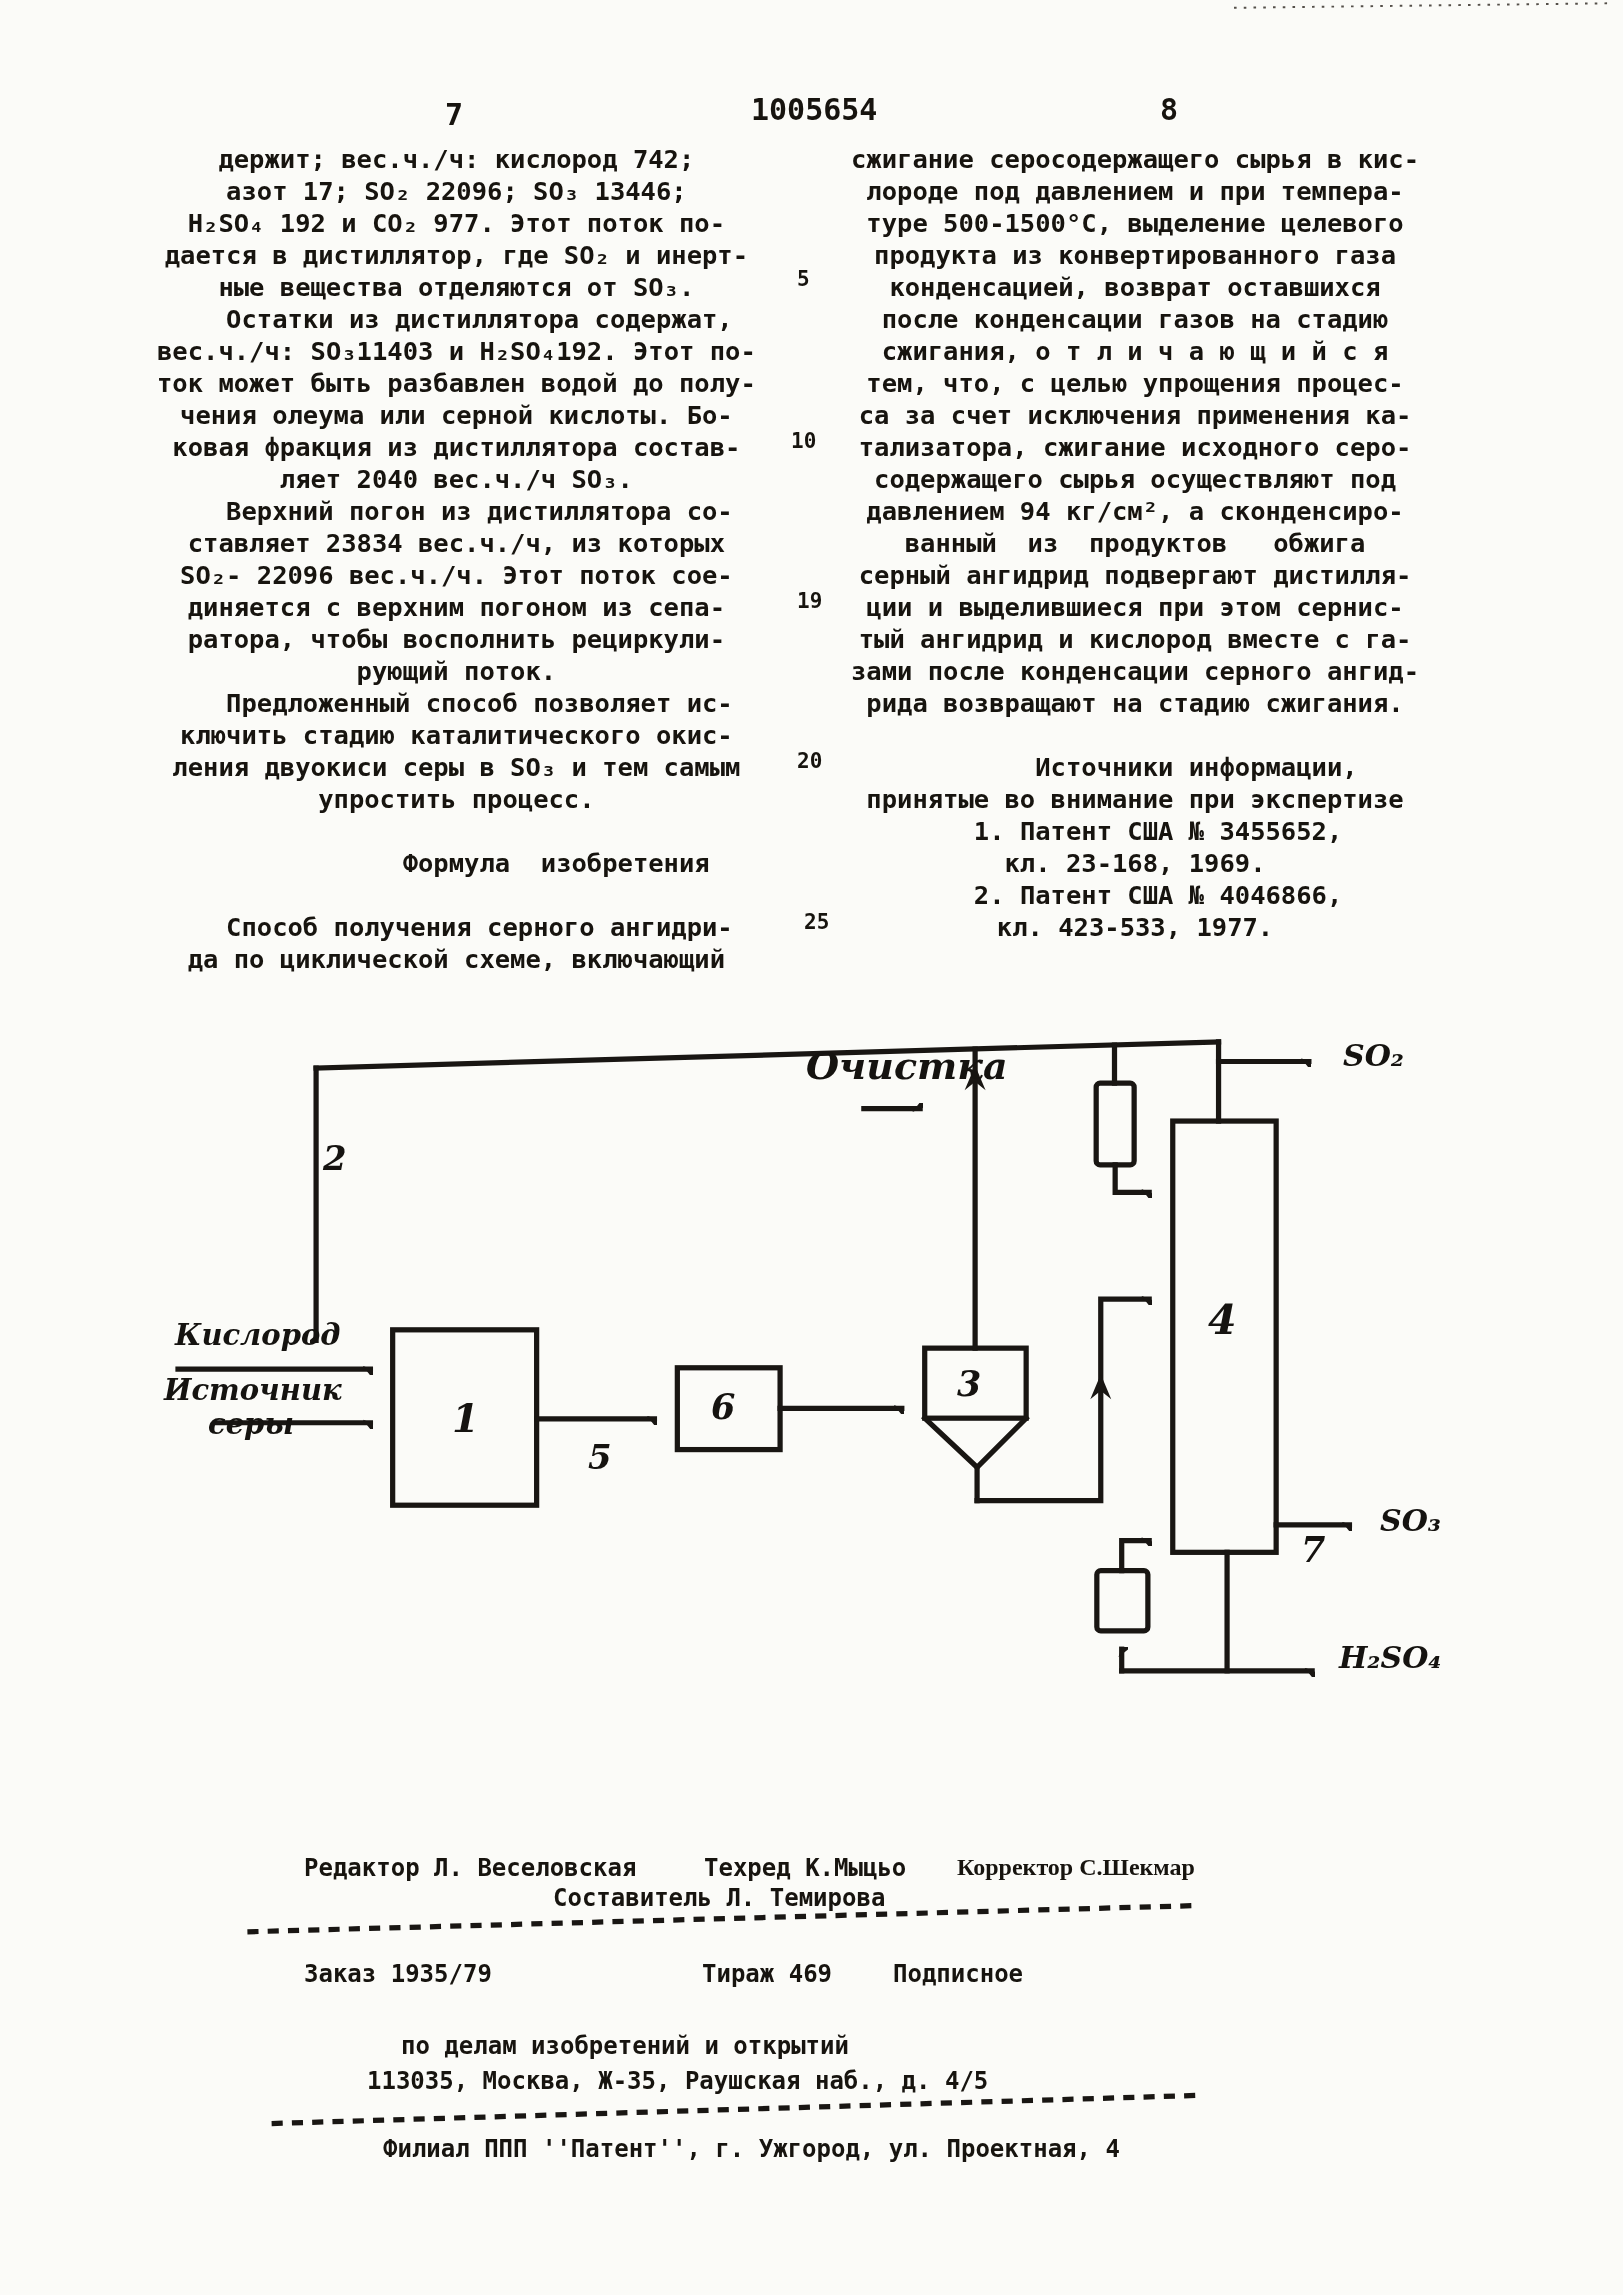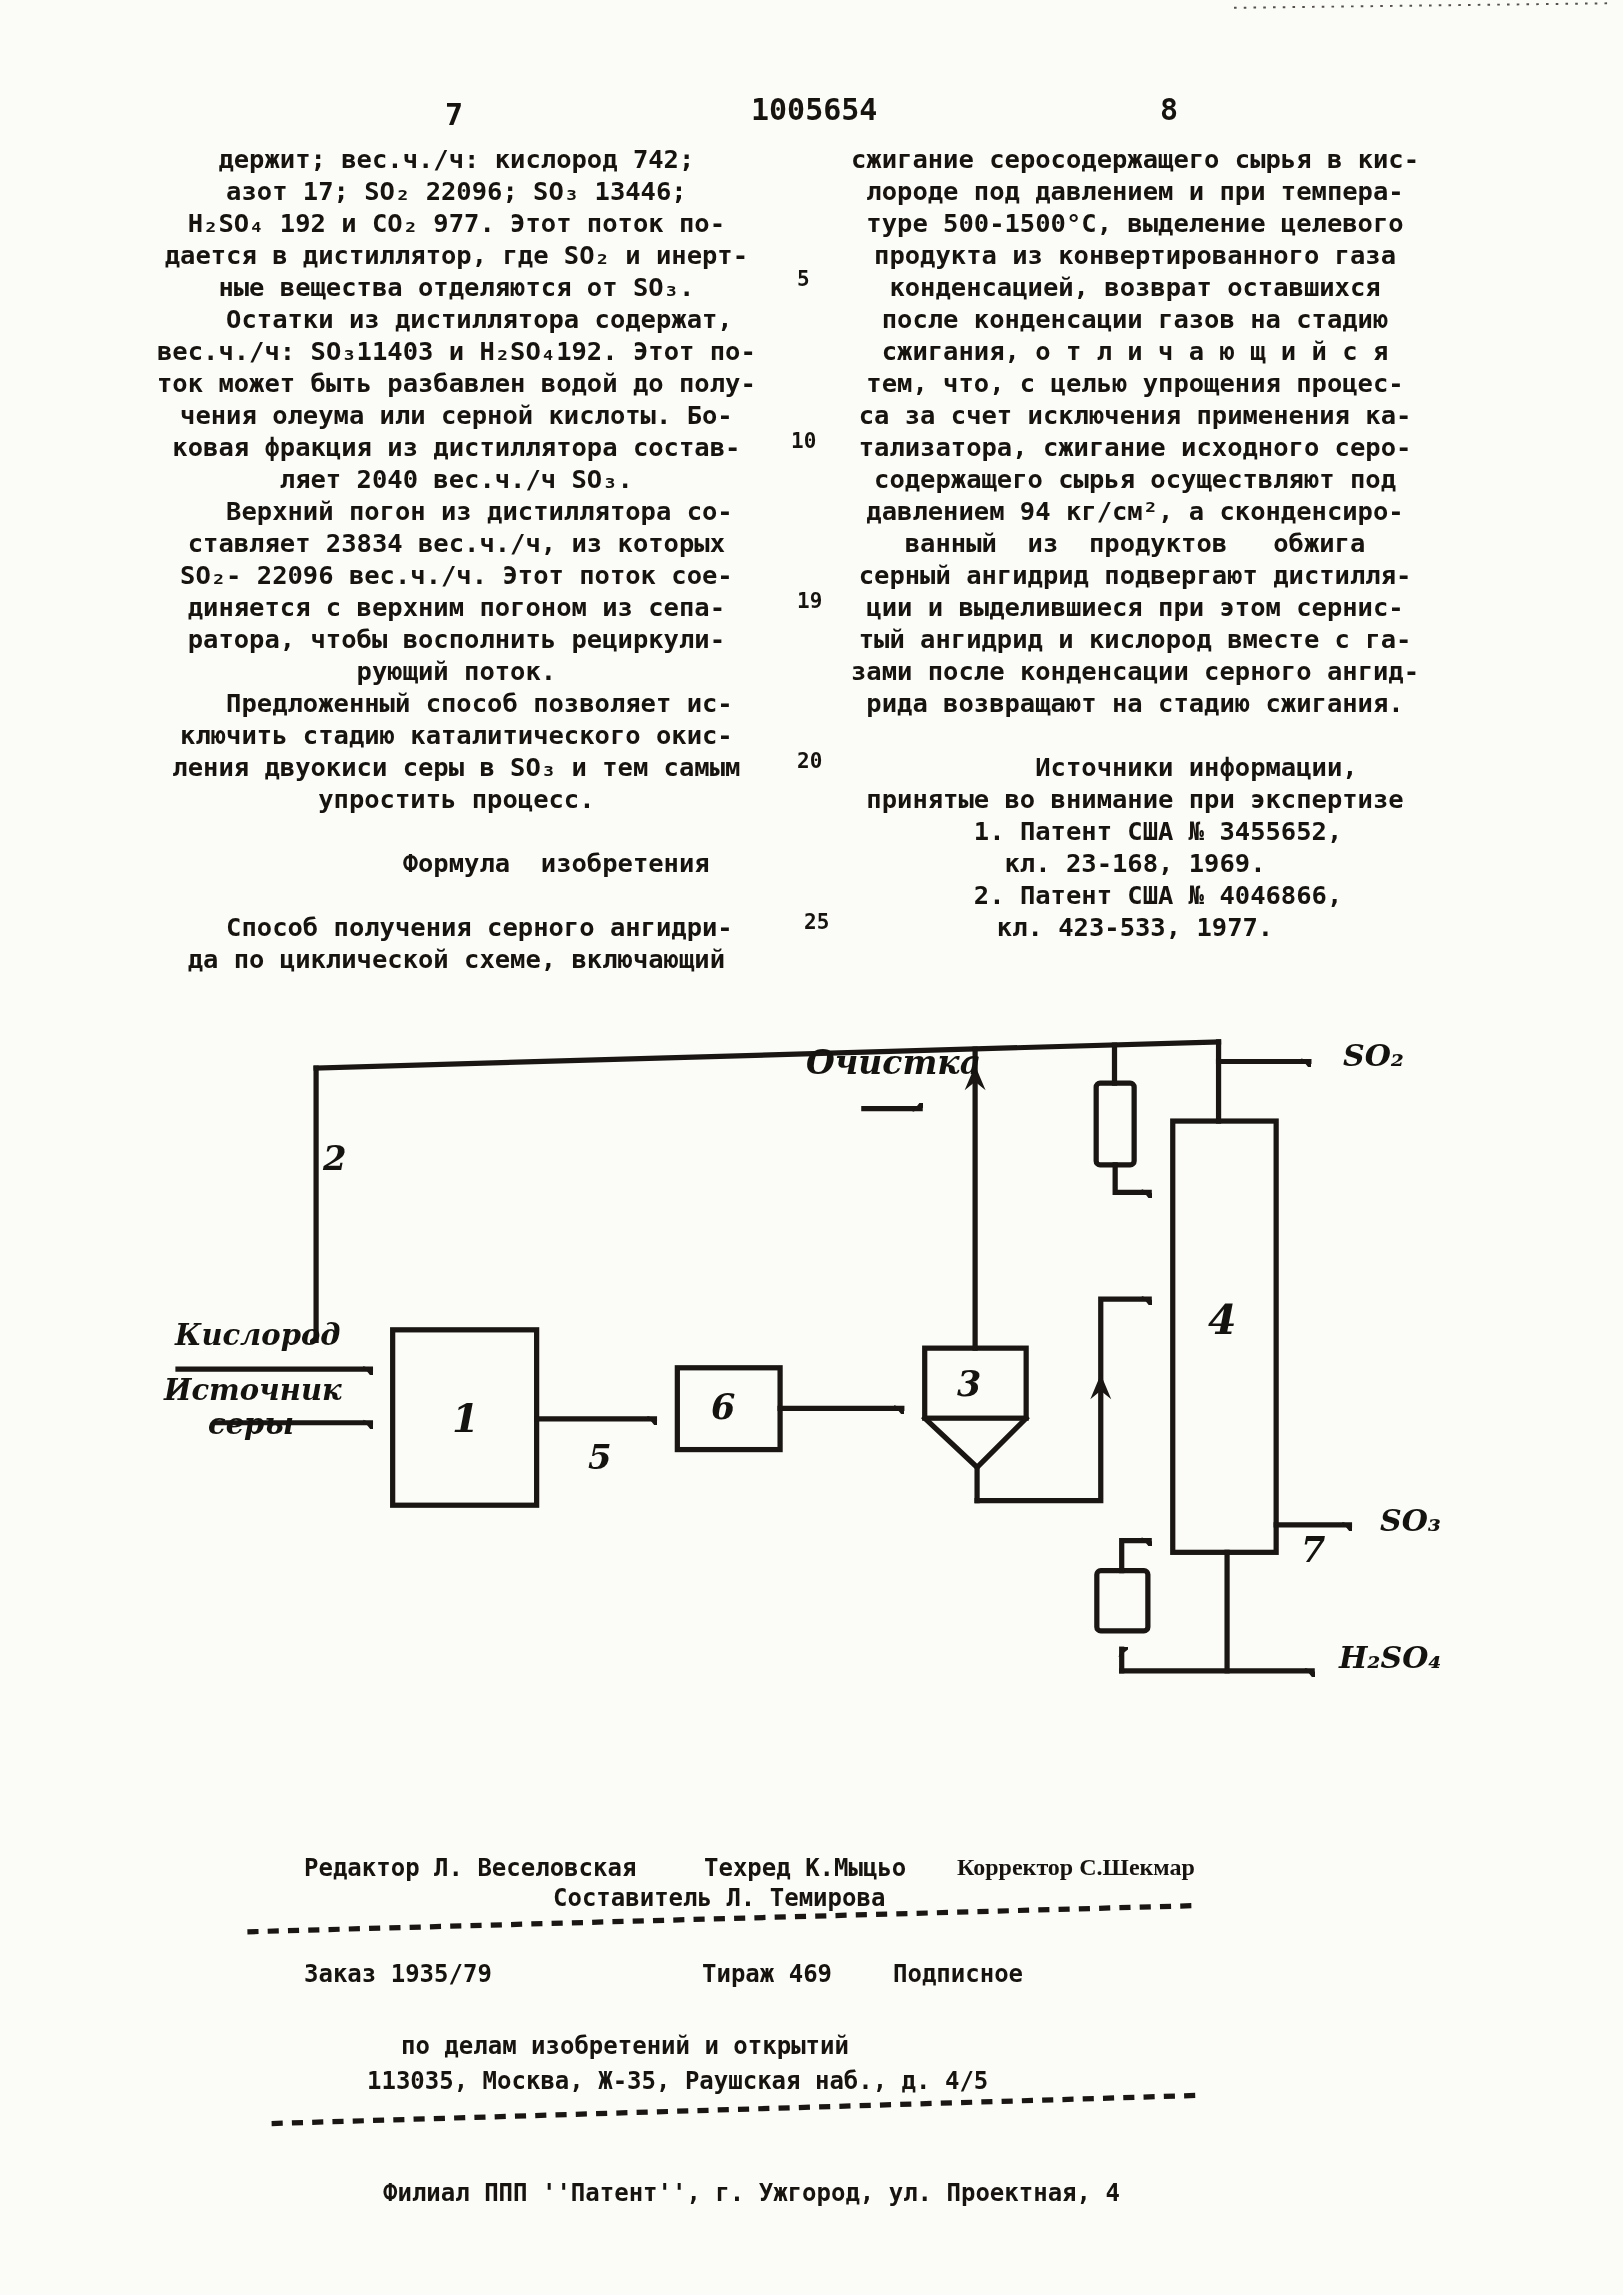--- a/index.html
+++ b/index.html
@@ -88,21 +88,21 @@
     <path class="diagline" d="M1950,2330 L2062,2330" marker-end="url(#ah)"></path>
 
     <path class="diagline" d="M1875,2372 L1875,2553"></path>
     <path class="diagline" d="M1714,2553 L2005,2553" marker-end="url(#ah)"></path>
 
     <path class="diagline" d="M1714,2553 L1714,2520" marker-end="url(#ah)"></path>
     <rect class="diagline" x="1676" y="2400" width="78" height="92" rx="6"></rect>
     <path class="diagline" d="M1714,2400 L1714,2354 L1756,2354" marker-end="url(#ah)"></path>
   </svg>
 
-  <div class="dlabel" style="left:806px;top:1043px;font-size:33px;">Очистка</div>
+  <div class="dlabel" style="left:806px;top:1043px;font-size:38px;">Очистка</div>
   <div class="dlabel" style="left:175px;top:1318px;font-size:29px;">Кислород</div>
   <div class="dlabel" style="left:164px;top:1373px;font-size:29px;">Источник</div>
   <div class="dlabel" style="left:208px;top:1407px;font-size:29px;">серы</div>
   <div class="dlabel" style="left:323px;top:1138px;font-size:34px;">2</div>
   <div class="dlabel" style="left:452px;top:1395px;font-size:39px;">1</div>
   <div class="dlabel" style="left:588px;top:1437px;font-size:34px;">5</div>
   <div class="dlabel" style="left:711px;top:1386px;font-size:35px;">6</div>
   <div class="dlabel" style="left:957px;top:1363px;font-size:35px;">3</div>
   <div class="dlabel" style="left:1208px;top:1296px;font-size:41px;">4</div>
   <div class="dlabel" style="left:1301px;top:1529px;font-size:35px;">7</div>
@@ -118,16 +118,16 @@
   <svg class="overlay" width="1623" height="2295" style="top:0;pointer-events:none;" viewBox="0 0 2480 3507">
     <line x1="378" y1="2952" x2="1825" y2="2912" stroke="#191613" stroke-width="8" stroke-dasharray="17 14"></line>
     <line x1="415" y1="3245" x2="1830" y2="3202" stroke="#191613" stroke-width="8" stroke-dasharray="17 14"></line>
   </svg>
 
   <div class="ftr" style="left:304px;top:1960px;">Заказ 1935/79</div>
   <div class="ftr" style="left:702px;top:1960px;">Тираж 469</div>
   <div class="ftr" style="left:893px;top:1960px;">Подписное</div>
   <div class="ftr" style="left:401px;top:2032px;text-align:right;">по делам изобретений и открытий</div>
   <div class="ftr" style="left:367px;top:2067px;">113035, Москва, Ж-35, Раушская наб., д. 4/5</div>
-  <div class="ftr" style="left:383px;top:2135px;margin-top:44px;">Филиал ППП ''Патент'', г. Ужгород, ул. Проектная, 4</div>
+  <div class="ftr" style="left:383px;top:2135px;">Филиал ППП ''Патент'', г. Ужгород, ул. Проектная, 4</div>
 
 </div>
 
 
 </body></html>

